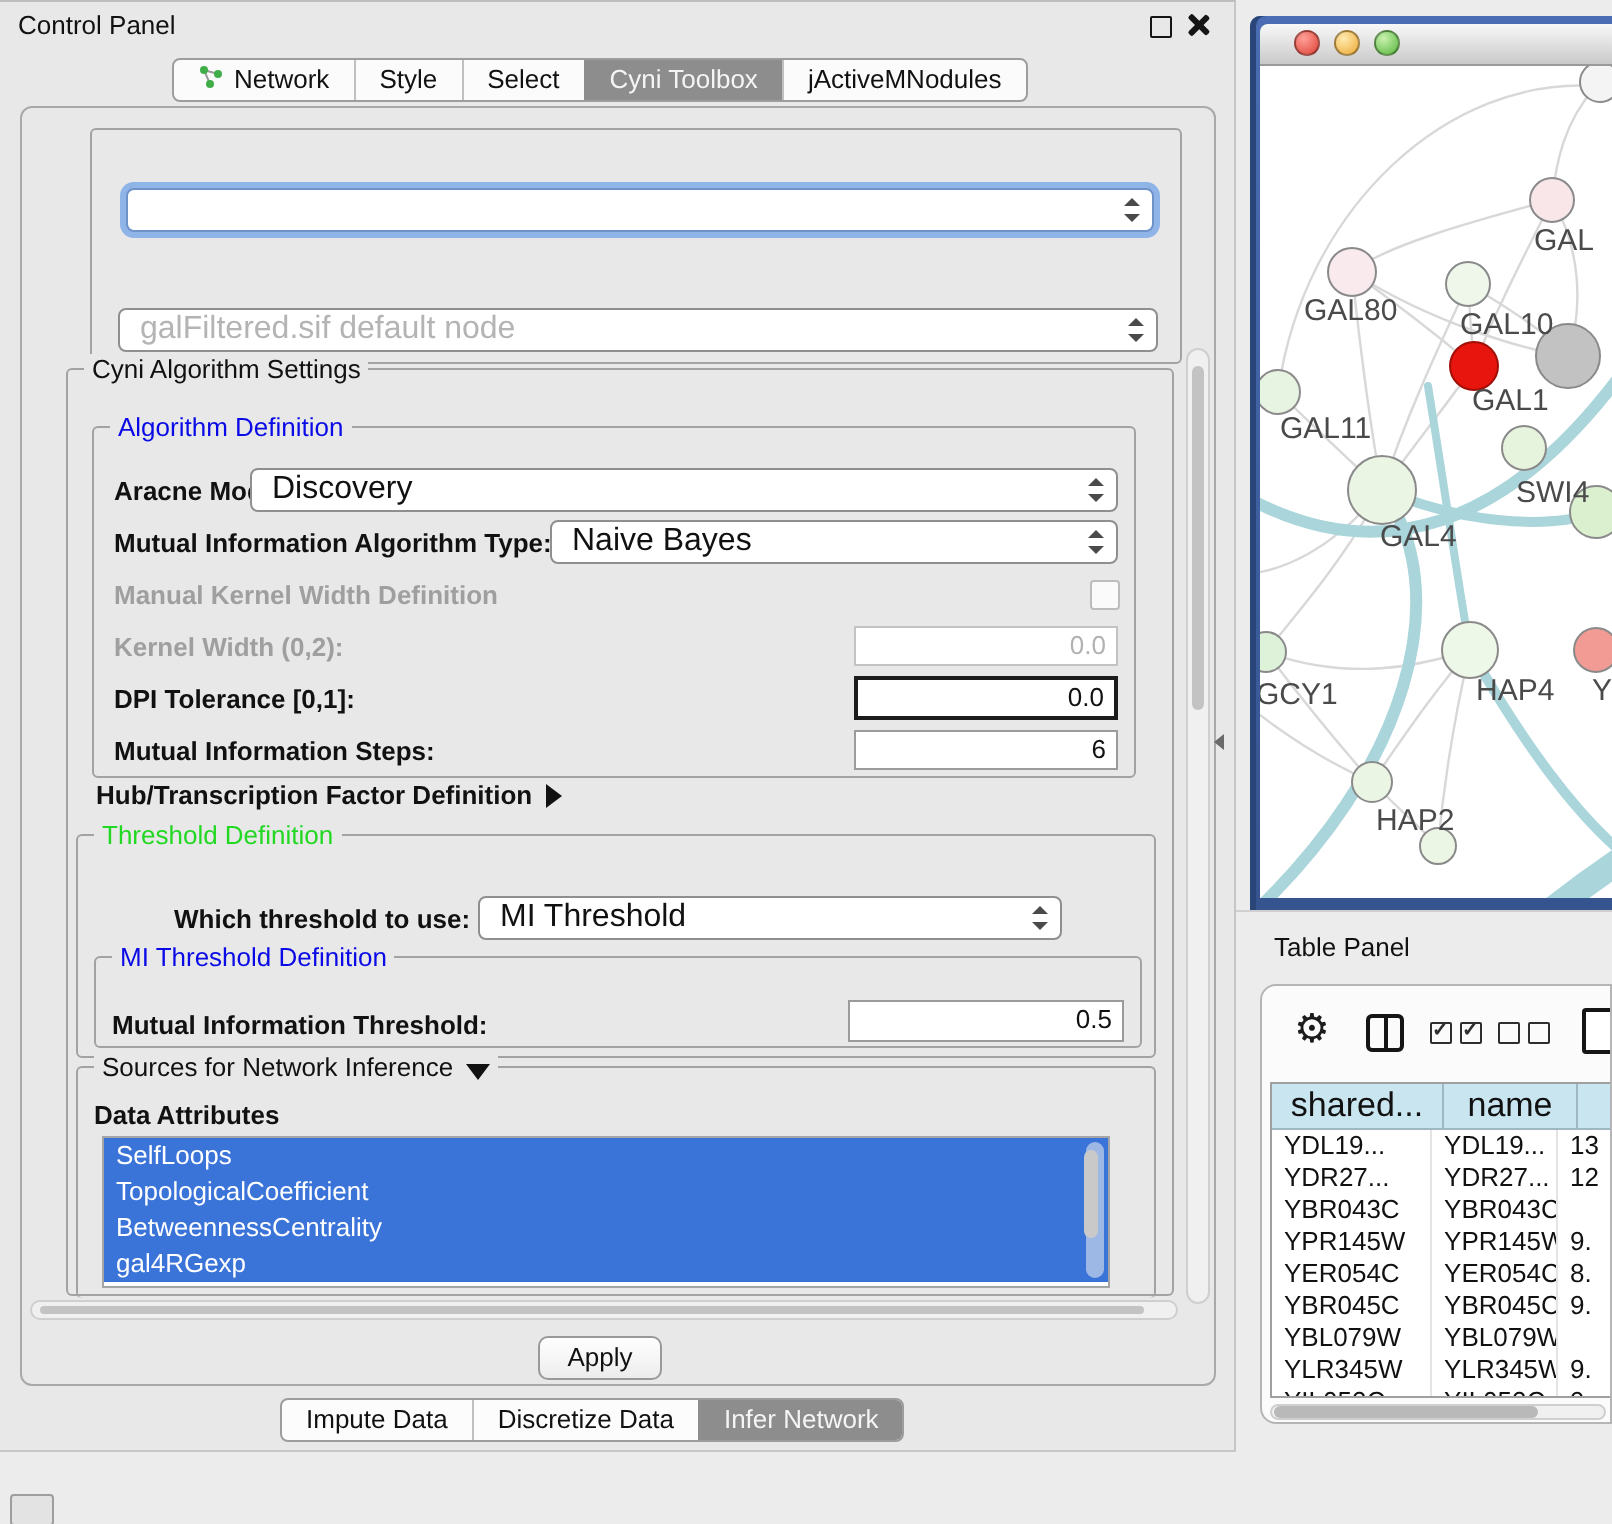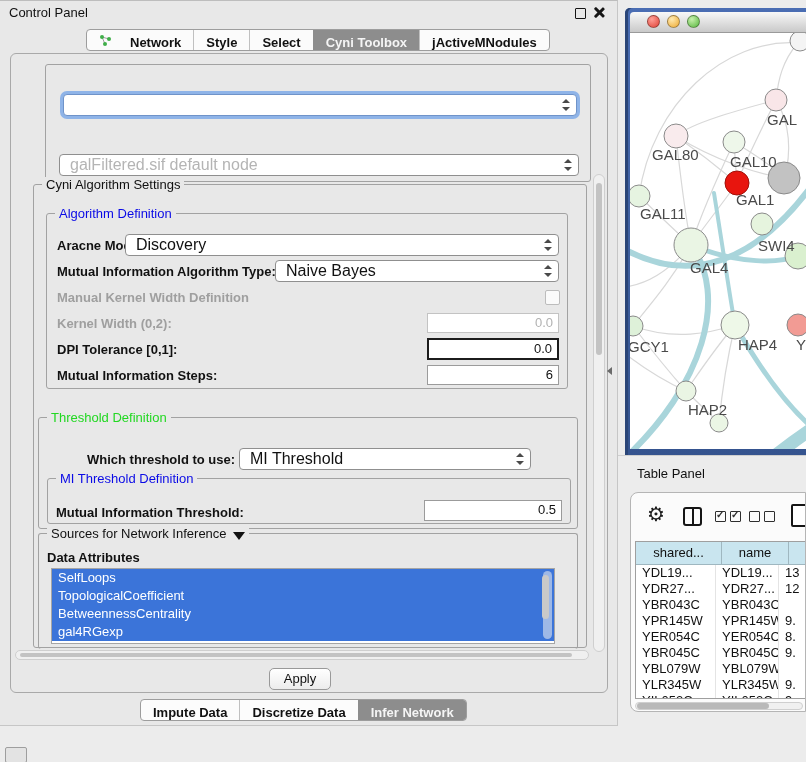--- a/index.html
+++ b/index.html
@@ -9,21 +9,21 @@
   #cpwin{position:absolute;left:0;top:8;width:618px;height:726px;background:#e8e8e8;
          border-top:1px solid #bdbdbd;border-right:1px solid #c6c6c6;border-bottom:1px solid #c6c6c6;box-sizing:border-box}
   #cp-titlebar{position:absolute;left:0;top:0;width:100%;height:24px}
   #cp-title{position:absolute;left:9px;top:4px;font-size:13px}
   .floatic{position:absolute;right:31px;top:7px;width:9px;height:9px;border:1.5px solid #151515;border-radius:1px}
   .closeic{position:absolute;right:12px;top:5px;width:12px;height:13px}
   .closeic::before,.closeic::after{content:"";position:absolute;left:5px;top:0;width:2.6px;height:13px;background:#151515;border-radius:1px}
   .closeic::before{transform:rotate(45deg)}.closeic::after{transform:rotate(-45deg)}
   
   .tabbar{position:absolute;display:inline-flex;border:1px solid #9d9d9d;border-radius:4px;background:#fbfbfb;overflow:hidden;height:22px;box-sizing:border-box}
-  .tab{padding:2px 12px 0 12px;font-size:13px;font-weight:700;border-left:1px solid #c0c0c0;white-space:nowrap;display:flex;align-items:flex-end;gap:18px}
+  .tab{padding:2px 12px 0 12px;font-size:13px;font-weight:400;border-left:1px solid #c0c0c0;white-space:nowrap;display:flex;align-items:flex-start;gap:5px}
   .tab:first-child{border-left:none}
   .tab.sel{background:#8d8d8d;color:#f5f5f5;border-left-color:#8d8d8d}
   #top-tabs{left:86px;top:28px}
   #bottom-tabs{left:140px;top:698px;background:#fcfcfc}
   
   #content{position:absolute;left:10px;top:52px;width:598px;height:640px;background:#e8e8e8;
            border:1px solid #a9a9a9;border-radius:6px;box-sizing:border-box}
   
   #grp-inference{left:34px;top:10px;width:546px;height:118px}
   .combo{position:absolute;height:22px;background:#fff;border:1px solid #8f8f8f;border-radius:4px;
@@ -87,21 +87,21 @@
   #gear-ic{position:absolute;left:16px;top:9px;font-size:20px;color:#1c1c1c}
   .colic{position:absolute;left:52px;top:14px;width:15px;height:15px;border:2px solid #151515;border-radius:3px}
   .colic::after{content:"";position:absolute;left:50%;top:0;bottom:0;width:2px;background:#151515;transform:translateX(-50%)}
   .cbpair{position:absolute;top:18px;display:flex;gap:4px}
   .cb{width:9px;height:9px;border:1.5px solid #2e2e2e;border-radius:1px;position:relative}
   .cb.on::after{content:"✓";position:absolute;left:0px;top:-3px;font-size:10px;font-weight:bold;color:#2e2e2e}
   .pageic{position:absolute;left:160px;top:11px;width:15px;height:19px;border:2px solid #151515;border-radius:2px;background:#fff}
   #tbl{position:absolute;left:4px;top:48px;width:172px;height:158px;border:1px solid #9f9f9f;background:#fff;box-sizing:border-box;overflow:hidden}
   .trow{display:flex;height:16px}
   .thead{display:flex;height:22px;border-bottom:1px solid #9fb7c0}
-  .hc{box-sizing:border-box;font-size:13px;text-align:center;line-height:21px;border-right:1px solid #9fb7c0;overflow:hidden;white-space:nowrap}
+  .hc{box-sizing:border-box;font-size:17px;text-align:center;line-height:21px;border-right:1px solid #9fb7c0;overflow:hidden;white-space:nowrap}
   .tc{box-sizing:border-box;font-size:13px;line-height:16px;padding:0 20px 0 6px;border-right:1px solid #e4e4e4;overflow:hidden;white-space:nowrap}
   .c0{width:86px}.c1{width:67px}.c2{flex:1}
   #tbl-body{overflow:hidden;height:135px}
   #tp-hsb{position:absolute;left:4px;top:209px;width:168px;height:8px;background:#f0f0f0;border:1px solid #cfcfcf;border-radius:5px;box-sizing:border-box}
   #tp-hth{position:absolute;left:6px;top:210px;width:132px;height:6px;background:#b9b9b9;border-radius:4px}
   .neticon{width:13px;height:13px}
 </style>
 </head>
 <body>
 
@@ -174,20 +174,23 @@
           <span class="lbl b dis" style="left:10px;top:102px">Kernel Width (0,2):</span>
           <span class="fld disf" style="left:380px;top:99px;width:132px">0.0</span>
 
           <span class="lbl b" style="left:10px;top:128px">DPI Tolerance [0,1]:</span>
           <span class="fld strong" style="left:380px;top:124px;width:132px;font-weight:normal">0.0</span>
 
           <span class="lbl b" style="left:10px;top:154px">Mutual Information Steps:</span>
           <span class="fld" style="left:380px;top:151px;width:132px">6</span>
         </div>
 
+        <div style="position:absolute;left:14px;top:204px">
+          <span class="lbl b" style="position:static">Hub/Transcription Factor Definition</span><span class="tri-r"></span>
+        </div>
 
         <div class="grp" style="left:4px;top:232px;width:540px;height:112px">
           <span class="legend green">Threshold Definition</span>
 
           <span class="lbl b" style="left:48px;top:34px">Which threshold to use:</span>
           <div class="combo" style="left:200px;top:30px;width:292px">
             <span>MI Threshold</span>
             <span class="spin"></span>
           </div>
 

